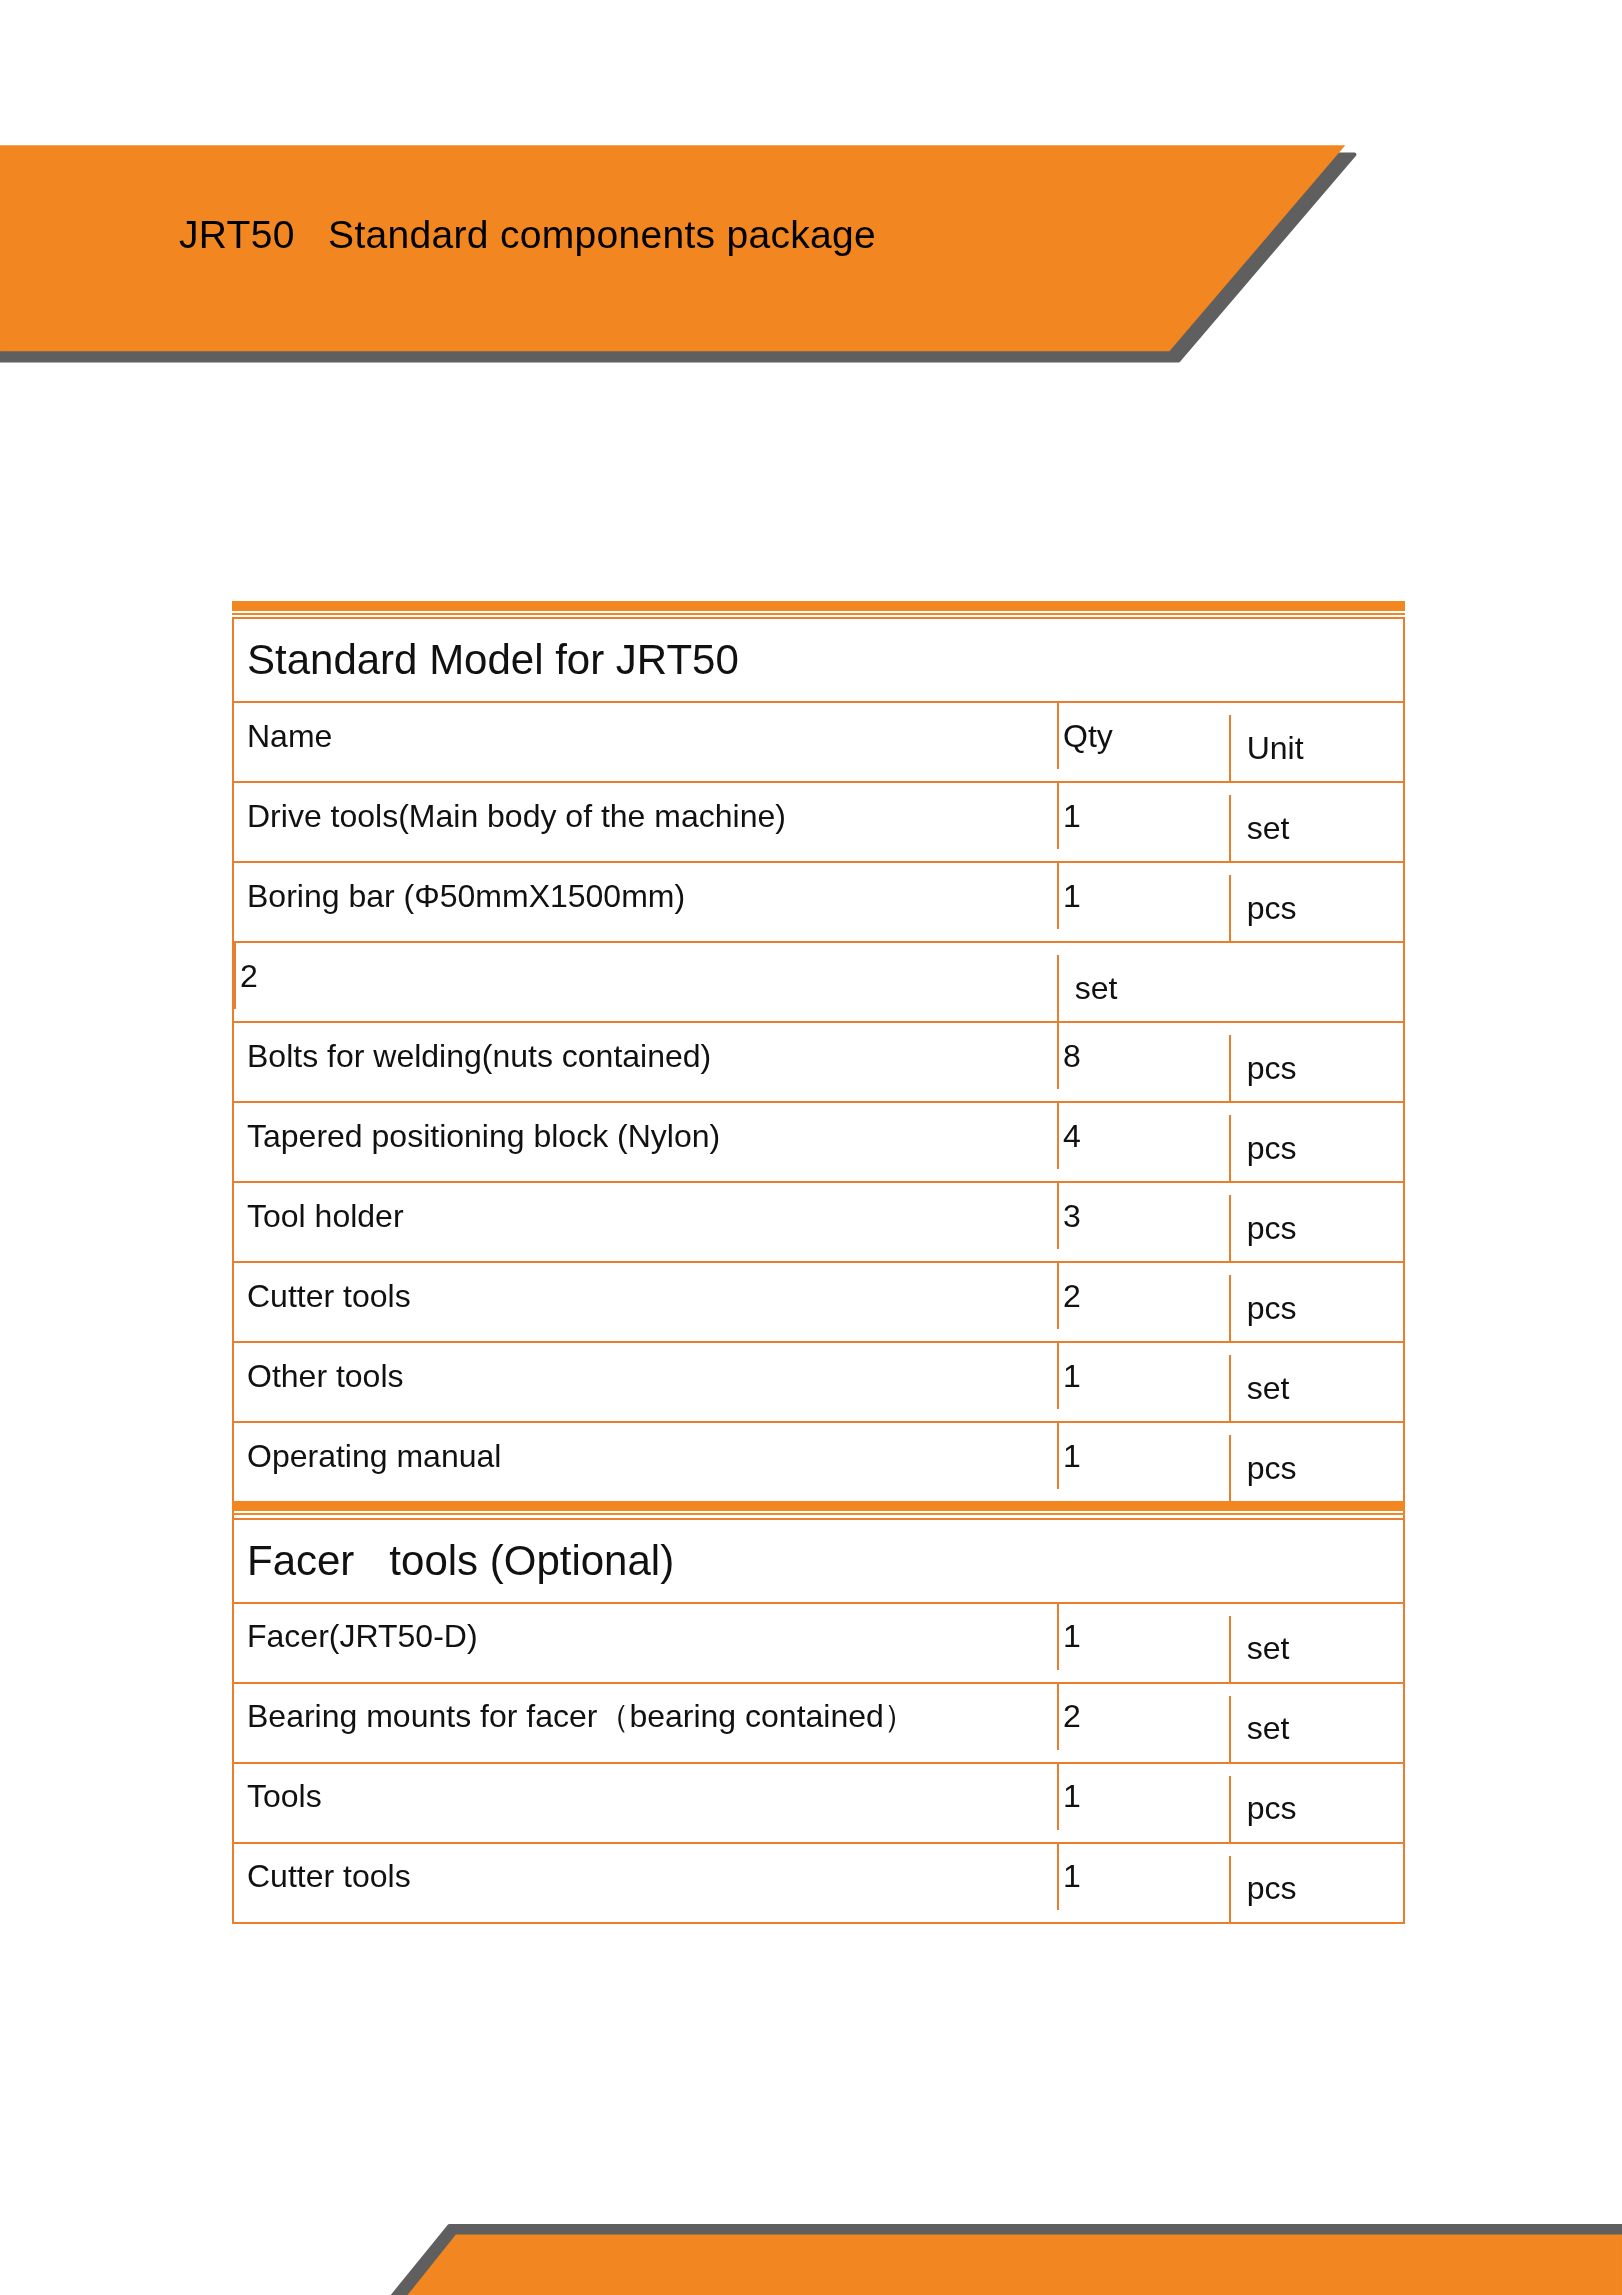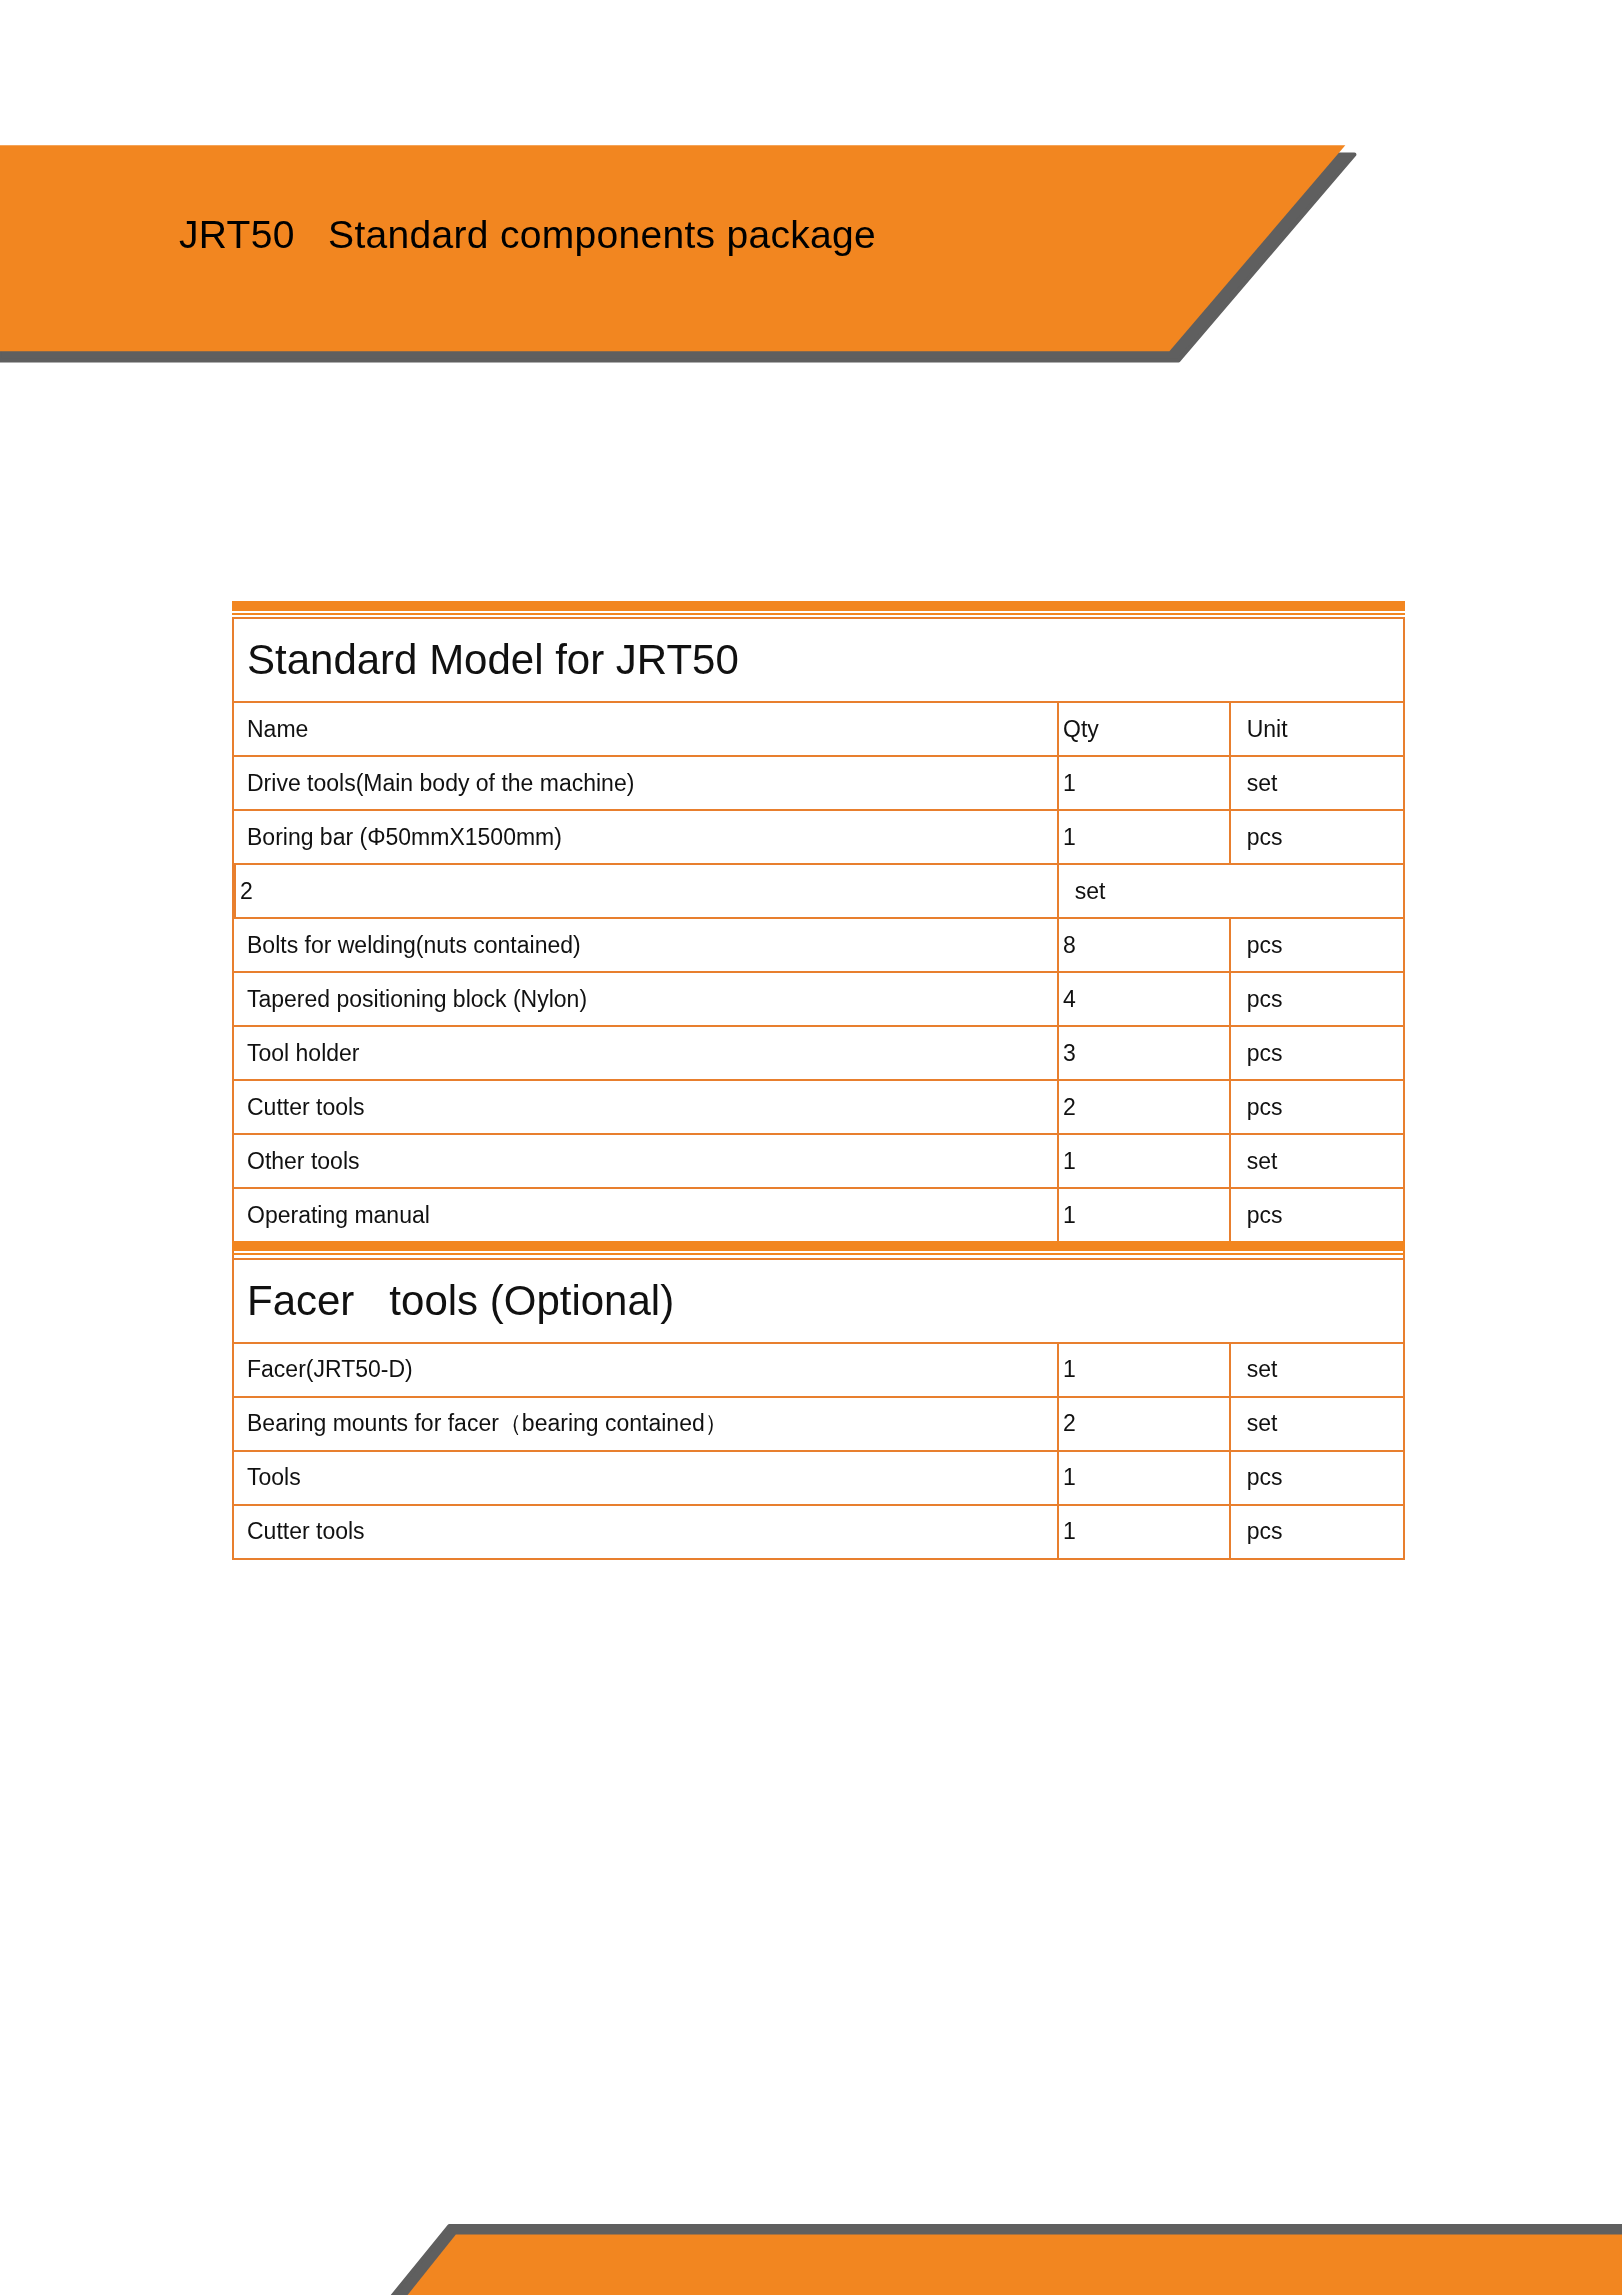--- a/index.html
+++ b/index.html
@@ -51,28 +51,28 @@
   .section-title{
     height:100%;
     display:flex;align-items:center;
     padding-left:13px;
     font-size:42px;
     white-space:pre;
     border-radius:18px;
   }
   .cell{
     display:flex;align-items:center;
-    font-size:23px;
-    height:52px;
+    font-size:32px;
+    height:66px;
     padding-left:13px;
     white-space:pre;
     overflow:hidden;
   }
   .cell.qty{border-left:2px solid var(--border);padding-left:4px;}
-  .cell.unit{border-left:2px solid var(--border);padding-left:15.7px;}
+  .cell.unit{border-left:2px solid var(--border);padding-left:15.7px;margin-top:12px;}
   .sep-row{
     height:16.4px;
   }
   .sep-row .thickbar{margin:0 -2px 2px -2px;}
   .sep-row .thinbar{margin:0 -2px 0 -2px;}
   
   .footer-svg{position:absolute;left:0;top:2224px;display:block;}
 </style>
 </head>
 <body>

